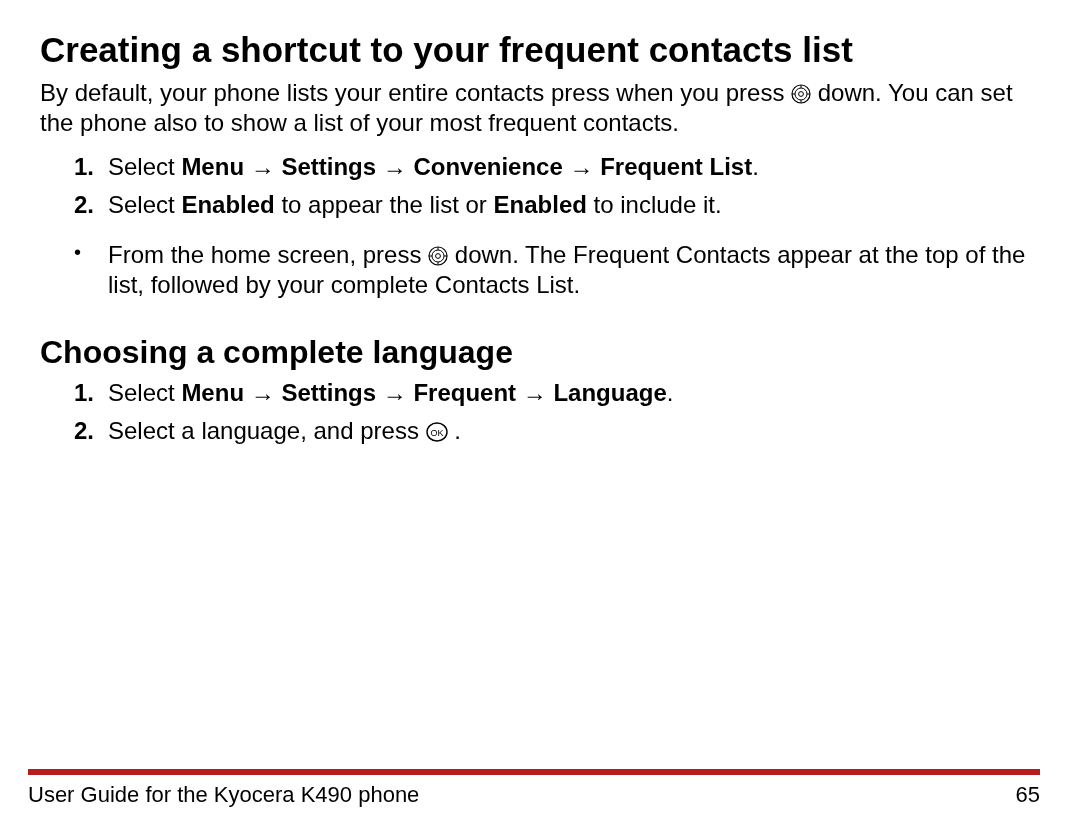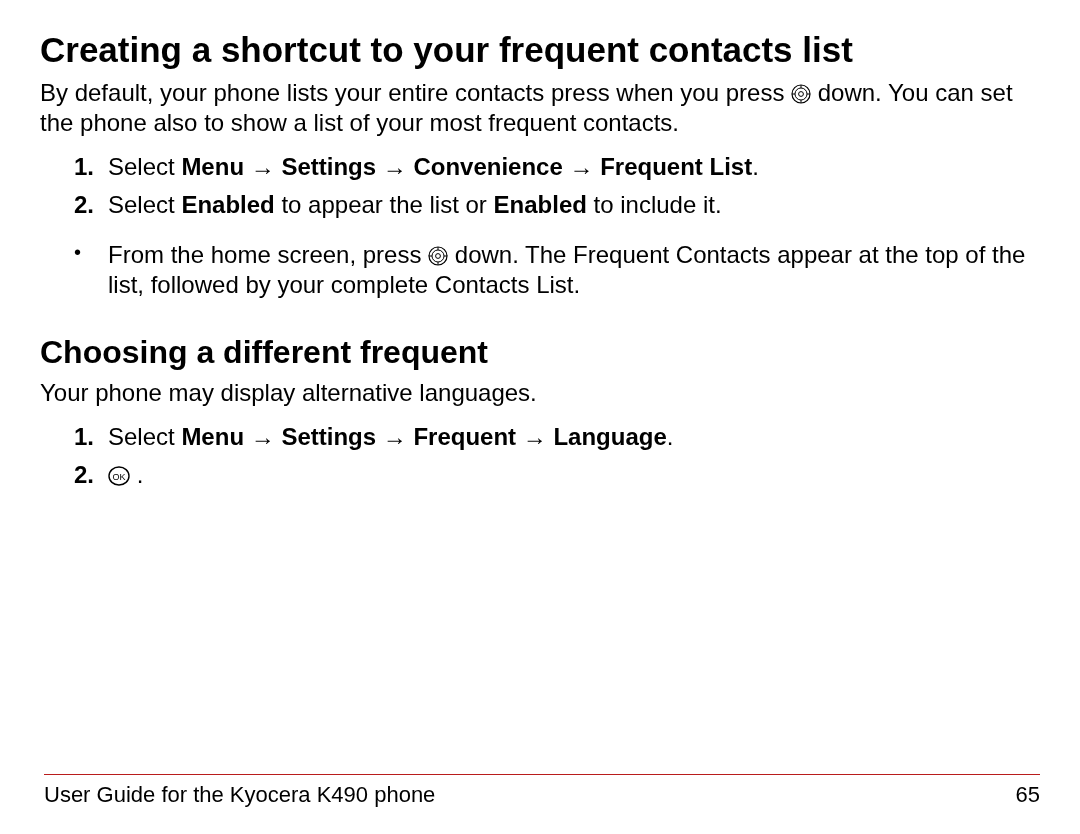--- a/index.html
+++ b/index.html
@@ -79,24 +79,24 @@
   }
   .ok-icon {
     display: inline-block;
     width: 22px;
     height: 22px;
     vertical-align: -4px;
   }
 
   .footer {
     position: absolute;
-    left: 44px;
+    left: 28px;
     right: 40px;
     bottom: 26px;
-    border-top: 1px solid #b91c1c;
+    border-top: 6px solid #b91c1c;
     padding-top: 6px;
     font-size: 22px;
     display: flex;
     justify-content: space-between;
   }
 </style>
 </head>
 <body>
 
 <div class="page">
@@ -138,28 +138,28 @@
           <line x1="10" y1="1" x2="10" y2="4" stroke="#000" stroke-width="1"></line>
           <line x1="10" y1="16" x2="10" y2="19" stroke="#000" stroke-width="1"></line>
           <line x1="1" y1="10" x2="4" y2="10" stroke="#000" stroke-width="1"></line>
           <line x1="16" y1="10" x2="19" y2="10" stroke="#000" stroke-width="1"></line>
         </svg>
       </span>
       <span> down. The Frequent Contacts appear at the top of the list, followed by your complete Contacts List.</span>
     </li>
   </ul>
 
-  <div class="h1">Choosing a different frequent</div>
-  <p class="para">Your phone may display alternative languages.</p>
+  <div class="h1">Choosing a complete language</div>
 
   <ol class="steps">
     <li>
       <span>Select </span><span class="b">Menu</span><span class="b arrow"> → </span><span class="b">Settings</span><span class="b arrow"> → </span><span class="b">Frequent</span><span class="b arrow"> → </span><span class="b">Language</span><span>.</span>
     </li>
     <li>
+      <span>Select a language, and press </span>
       <span class="ok-icon">
         <svg viewBox="0 0 22 22" width="22" height="22">
           <ellipse cx="11" cy="11" rx="10" ry="9" fill="none" stroke="#000" stroke-width="1.4"></ellipse>
           <text x="11" y="14.5" text-anchor="middle" font-size="9" font-family="Arial" font-weight="400">OK</text>
         </svg>
       </span>
       <span>.</span>
     </li>
   </ol>
 

